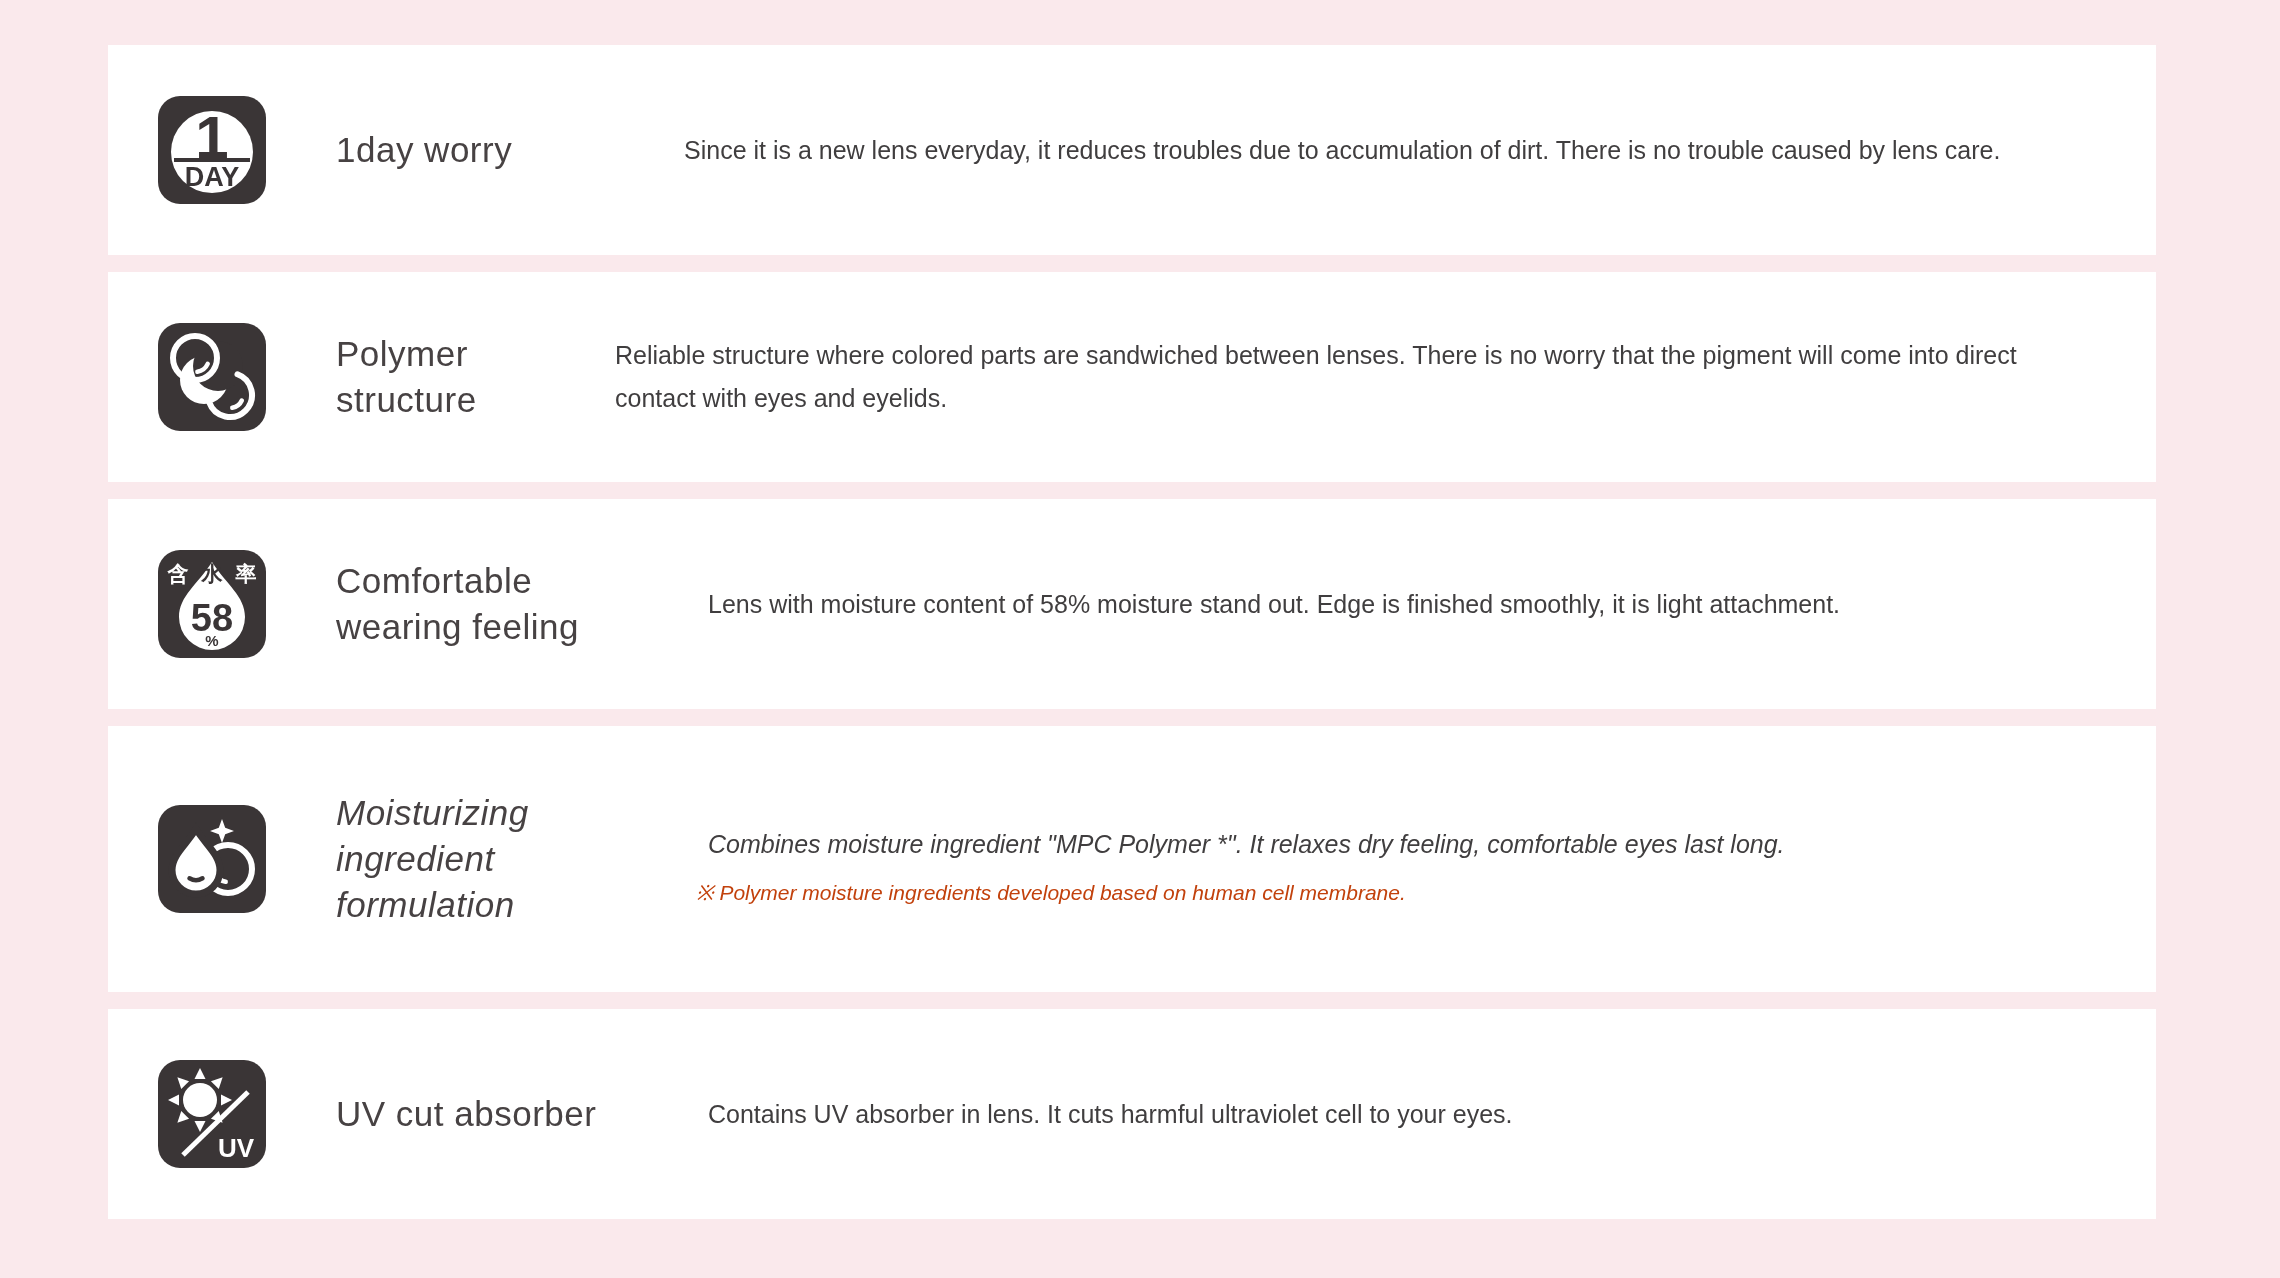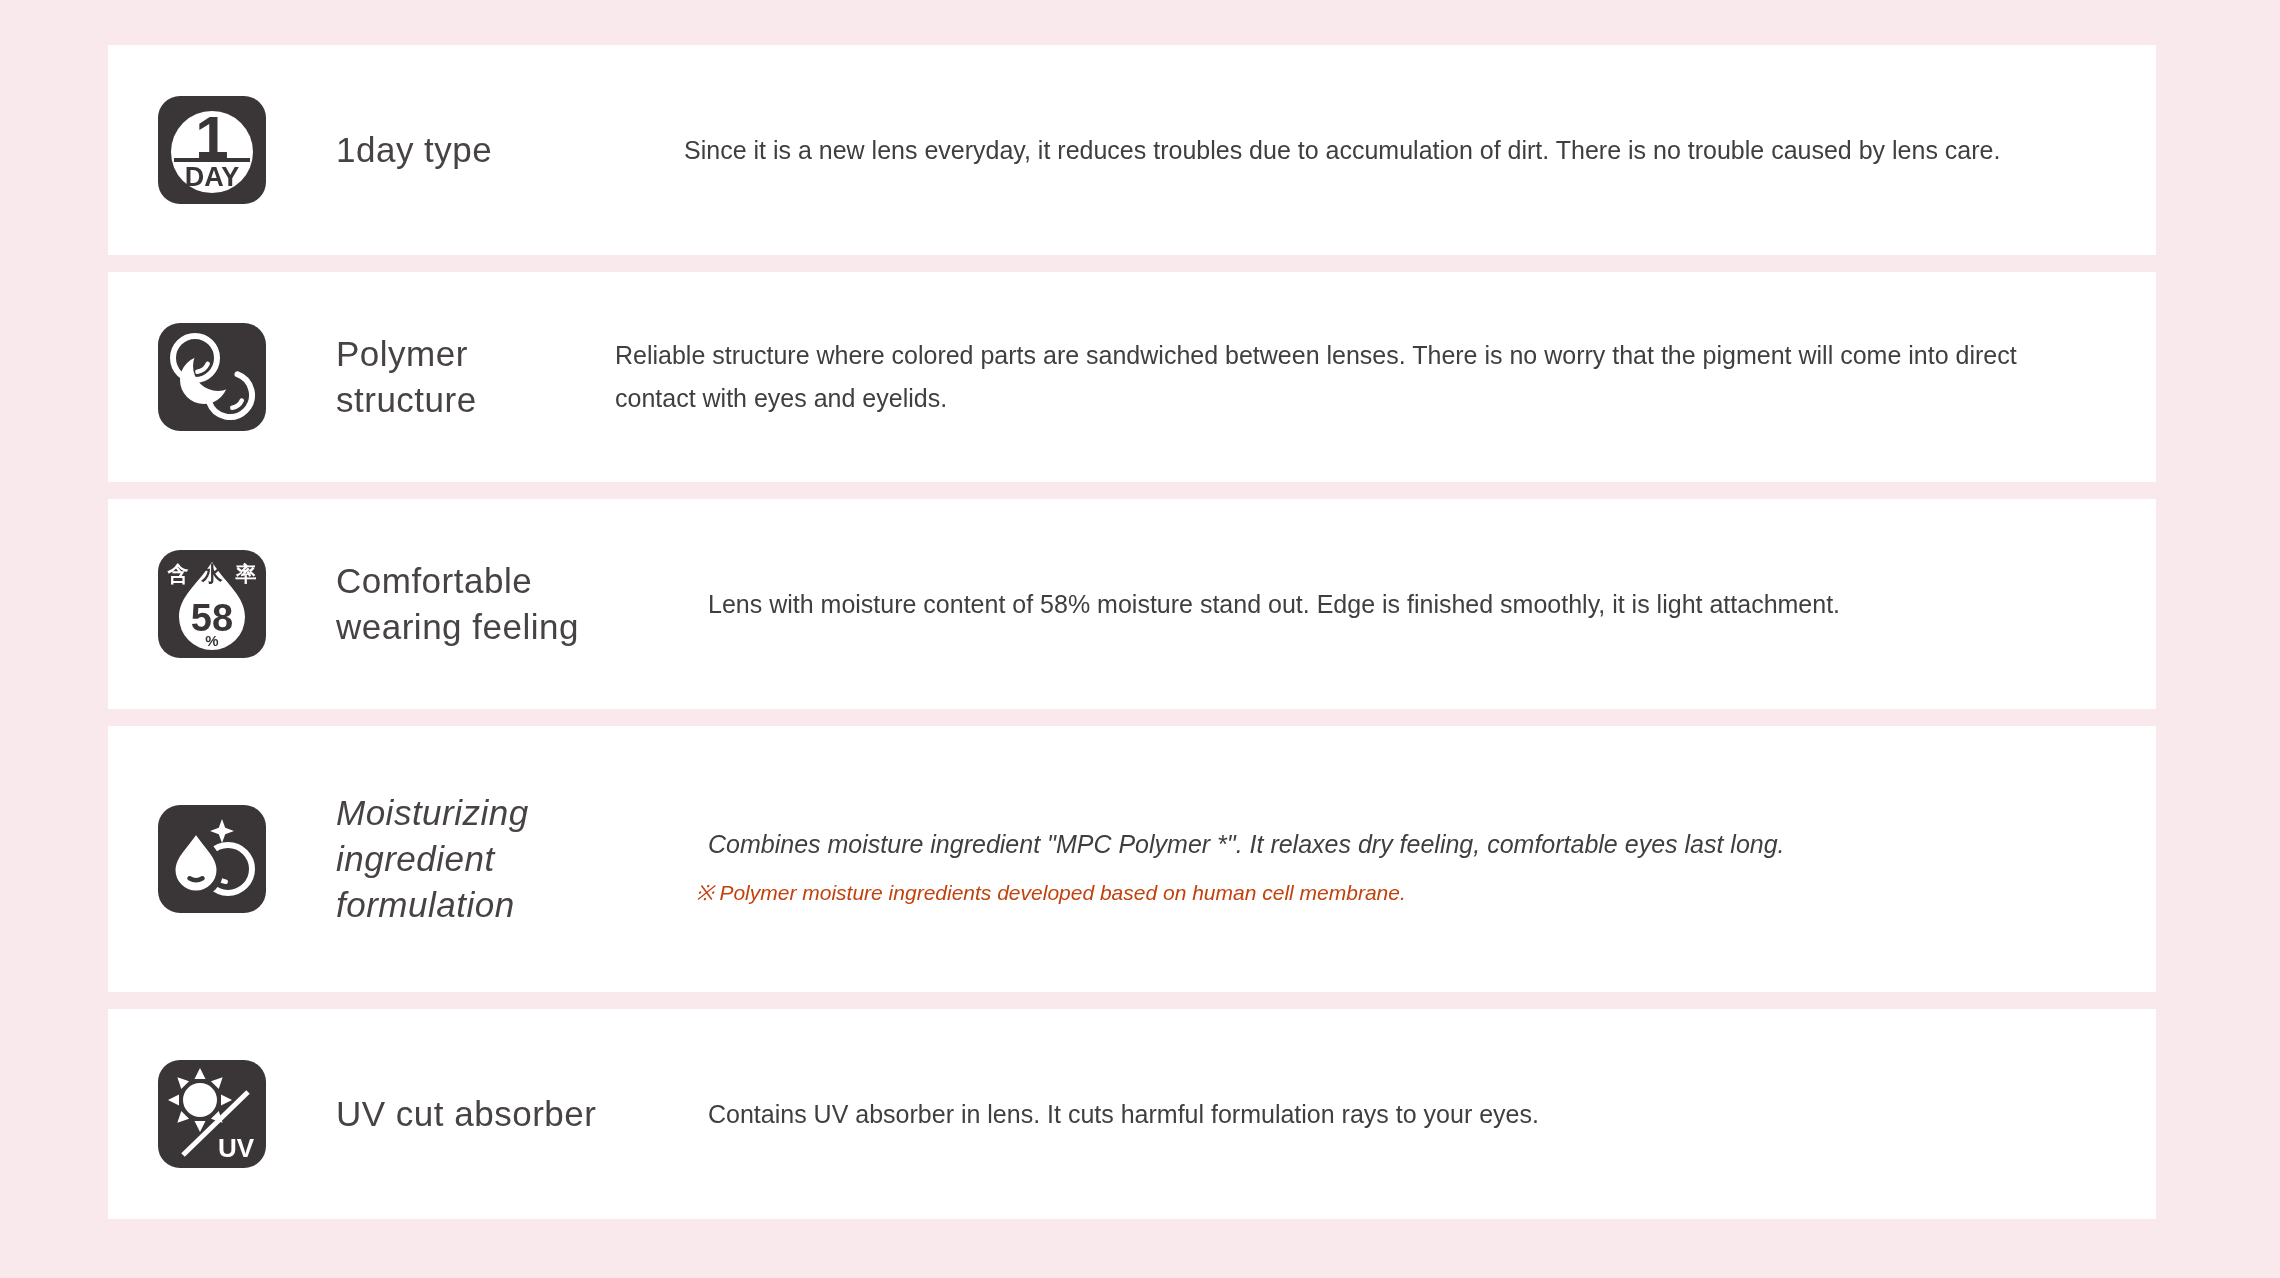--- a/index.html
+++ b/index.html
@@ -72,21 +72,21 @@
   <section class="card">
     <div class="icon-badge">
       <svg viewBox="0 0 108 108" aria-hidden="true">
         <rect class="badge-bg" x="0" y="0" width="108" height="108" rx="22"></rect>
         <circle cx="54" cy="56" r="41" fill="#ffffff"></circle>
         <text class="t-dark" x="54" y="62" font-size="60" font-weight="bold" text-anchor="middle">1</text>
         <line x1="16" y1="64" x2="92" y2="64" stroke="#3a3536" stroke-width="4"></line>
         <text class="t-dark" x="54" y="90" font-size="27" font-weight="bold" text-anchor="middle">DAY</text>
       </svg>
     </div>
-    <h2 class="card-title">1day type</h2>
+    <h2 class="card-title">1day worry</h2>
     <div class="card-desc-wrap">
       <p class="card-desc">Since it is a new lens everyday, it reduces troubles due to accumulation of dirt. There is no trouble caused by lens care.</p>
     </div>
   </section>
 
   <section class="card">
     <div class="icon-badge">
       <svg viewBox="0 0 108 108" aria-hidden="true">
         <rect class="badge-bg" x="0" y="0" width="108" height="108" rx="22"></rect>
 
@@ -163,17 +163,17 @@
           <polygon points="42,8 36.5,19 47.5,19" transform="rotate(270 42 40)"></polygon>
           <polygon points="42,8 36.5,19 47.5,19" transform="rotate(315 42 40)"></polygon>
         </g>
         <circle cx="42" cy="40" r="17" fill="#ffffff"></circle>
         <line x1="25" y1="95" x2="90" y2="32" stroke="#ffffff" stroke-width="5"></line>
         <text class="t-white" x="78" y="97" font-size="26" font-weight="bold" text-anchor="middle">UV</text>
       </svg>
     </div>
     <h2 class="card-title">UV cut absorber</h2>
     <div class="card-desc-wrap">
-      <p class="card-desc">Contains UV absorber in lens. It cuts harmful formulation rays to your eyes.</p>
+      <p class="card-desc">Contains UV absorber in lens. It cuts harmful ultraviolet cell to your eyes.</p>
     </div>
   </section>
 
 </div>
 
 </body></html>

